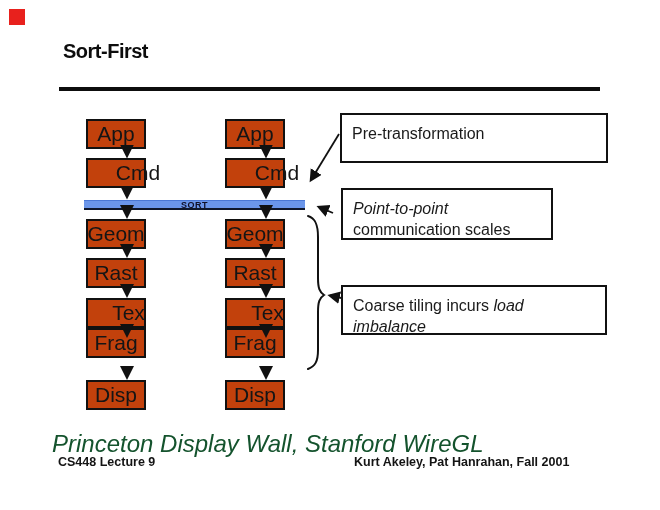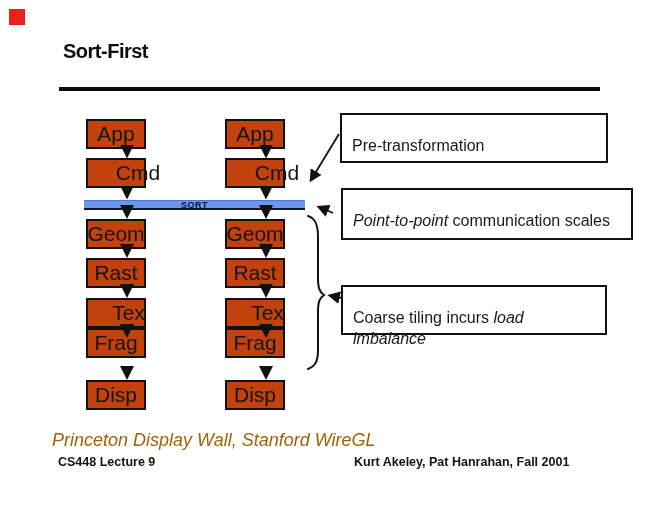--- a/index.html
+++ b/index.html
@@ -27,28 +27,28 @@
     position:absolute;left:84px;top:200px;width:221px;height:10px;
     background:#6b96ea;border-top:1px solid #4a77d4;border-bottom:2px solid #0f172a;
     box-sizing:border-box;
   }
   .sort-label{
     position:absolute;left:0;right:0;top:-1px;text-align:center;
     font-size:9px;font-weight:bold;color:#101028;letter-spacing:0.5px;line-height:10px;
   }
   .callout{
     position:absolute;border:2px solid #111;background:#fff;box-sizing:border-box;
-    padding:20px 10px;font-size:16px;line-height:21px;color:#1a1a1a;
+    padding:8px 10px;font-size:16px;line-height:21px;color:#1a1a1a;
   }
   .co1{left:340px;top:113px;width:268px;height:50px;}
-  .co2{left:341px;top:188px;width:292px;height:52px;}
+  .co2{left:341px;top:188px;width:212px;height:52px;}
   .co3{left:341px;top:285px;width:266px;height:50px;}
   .it{font-style:italic;}
   .caption{
-    position:absolute;left:52px;top:430px;font-size:18px;font-style:italic;color:#a16207;
+    position:absolute;left:52px;top:430px;font-size:24px;font-style:italic;color:#14532d;
   }
   .foot{position:absolute;top:455px;font-size:12.5px;font-weight:bold;color:#141414;}
   .foot-left{left:58px;}
   .foot-right{left:354px;}
   svg.overlay{position:absolute;left:0;top:0;pointer-events:none;}
 </style>
 </head>
 <body>
 
 <div class="slide">

